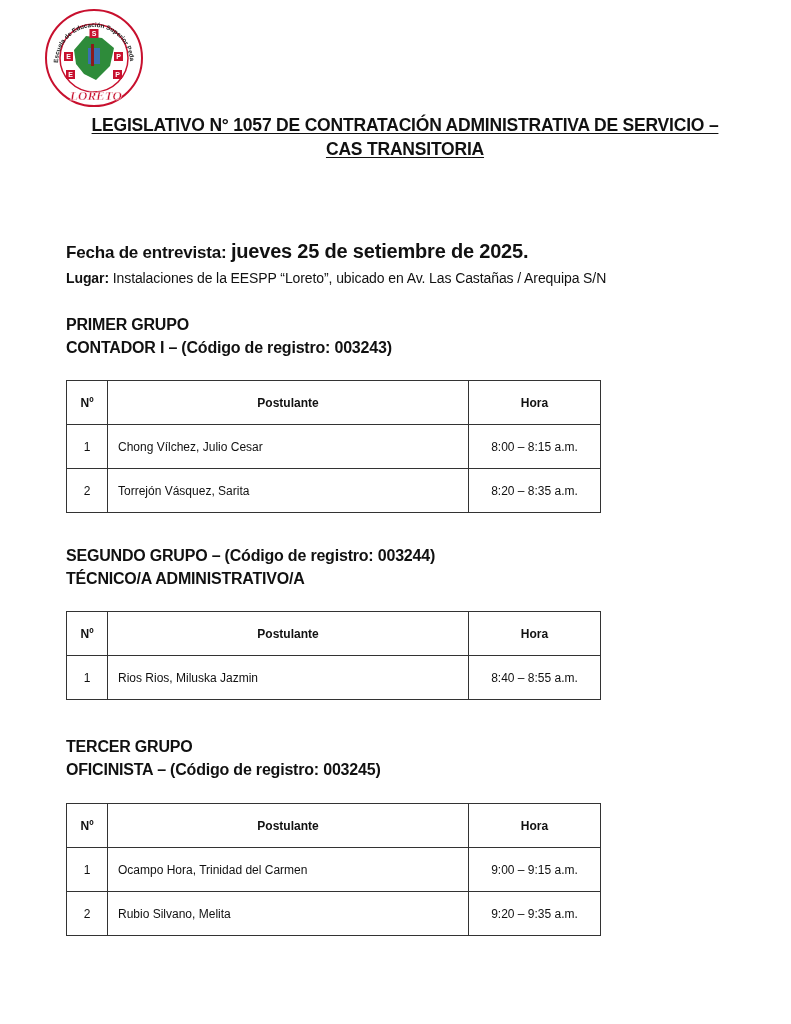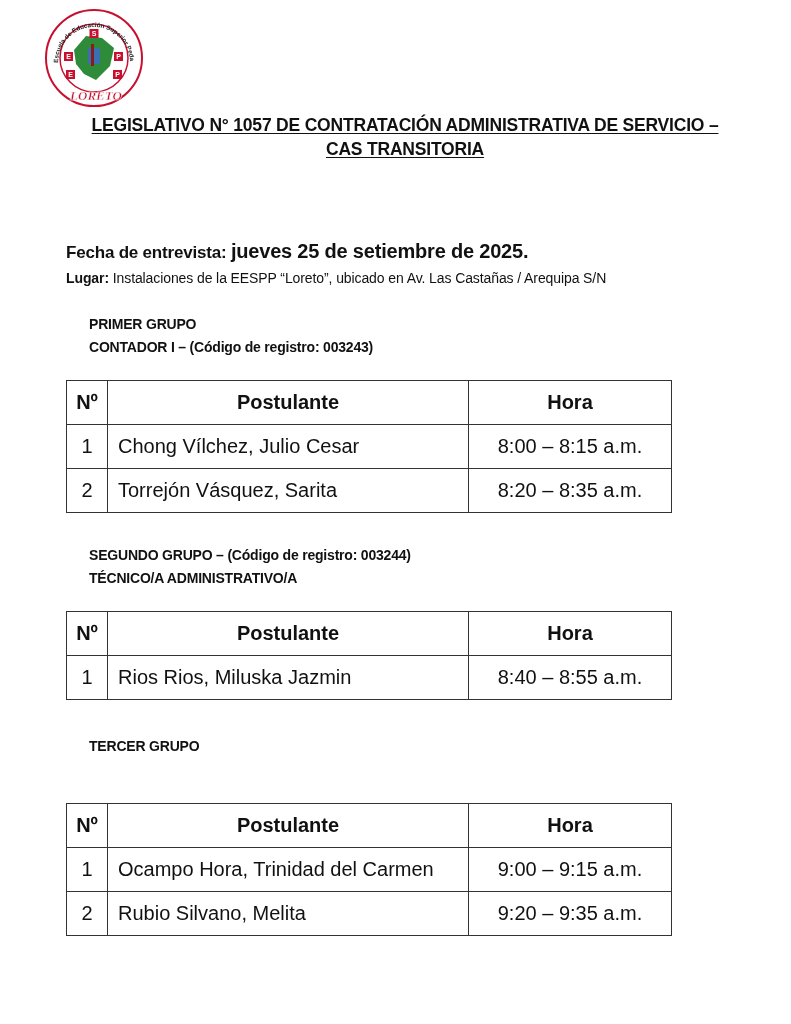--- a/index.html
+++ b/index.html
@@ -5,22 +5,22 @@
   html, body { margin: 0; padding: 0; background: #ffffff; }
   body { width: 791px; height: 1024px; position: relative; overflow: hidden; color: #111; font-family: "Liberation Sans", sans-serif; }
   .logo { position: absolute; left: 44px; top: 8px; width: 100px; height: 100px; }
   .title-block { position: absolute; left: 60px; top: 113px; width: 690px; text-align: center; font-family: "Liberation Sans", sans-serif; font-weight: bold; font-size: 17.5px; line-height: 24px; letter-spacing: -0.2px; }
   .title-block div { text-decoration: underline; text-underline-offset: 2px; }
   .t1 { padding-left: 150px; text-align: left; }
   .fecha { position: absolute; left: 66px; top: 240px; font-weight: bold; font-size: 17px; letter-spacing: -0.2px; }
   .fecha .big { font-size: 20px; }
   .lugar { position: absolute; left: 66px; top: 270px; font-size: 14px; letter-spacing: -0.1px; text-align: center; }
   .lugar b { font-weight: bold; }
-  .grp { position: absolute; left: 66px; font-weight: bold; font-size: 14px; line-height: 23px; letter-spacing: -0.2px; margin-left: 23px; }
-  table.tbl { position: absolute; left: 66px; width: 606px; border-collapse: collapse; font-family: "Liberation Sans", sans-serif; font-size: 20px; }
+  .grp { position: absolute; left: 66px; font-weight: bold; font-size: 16px; line-height: 23px; letter-spacing: -0.2px; }
+  table.tbl { position: absolute; left: 66px; width: 535px; border-collapse: collapse; font-family: "Liberation Sans", sans-serif; font-size: 12px; }
   table.tbl td, table.tbl th { border: 1.3px solid #333; padding: 0; }
   table.tbl th { font-weight: bold; height: 43px; }
   table.tbl td { height: 43px; }
   .c-no { width: 40px; text-align: center; }
   .c-name { width: 350px; text-align: left; }
   td.c-name { padding-left: 10px !important; }
   th.c-name { text-align: center; }
   .c-hora { text-align: center; }
 </style>
 </head>
@@ -103,20 +103,21 @@
   <tr>
     <td class="c-no">1</td>
     <td class="c-name">Rios Rios, Miluska Jazmin</td>
     <td class="c-hora">8:40 – 8:55 a.m.</td>
   </tr>
 </tbody>
   </table>
 
 <div class="grp" style="top:735px;">
   <div>TERCER GRUPO</div>
+  <div>OFICINISTA – (Código de registro: 003245)</div>
 </div>
 <table class="tbl" style="top:803px;">
   <tbody>
       <tr>
     <th class="c-no">Nº</th>
     <th class="c-name">Postulante</th>
     <th class="c-hora">Hora</th>
   </tr>
   <tr>
     <td class="c-no">1</td>

